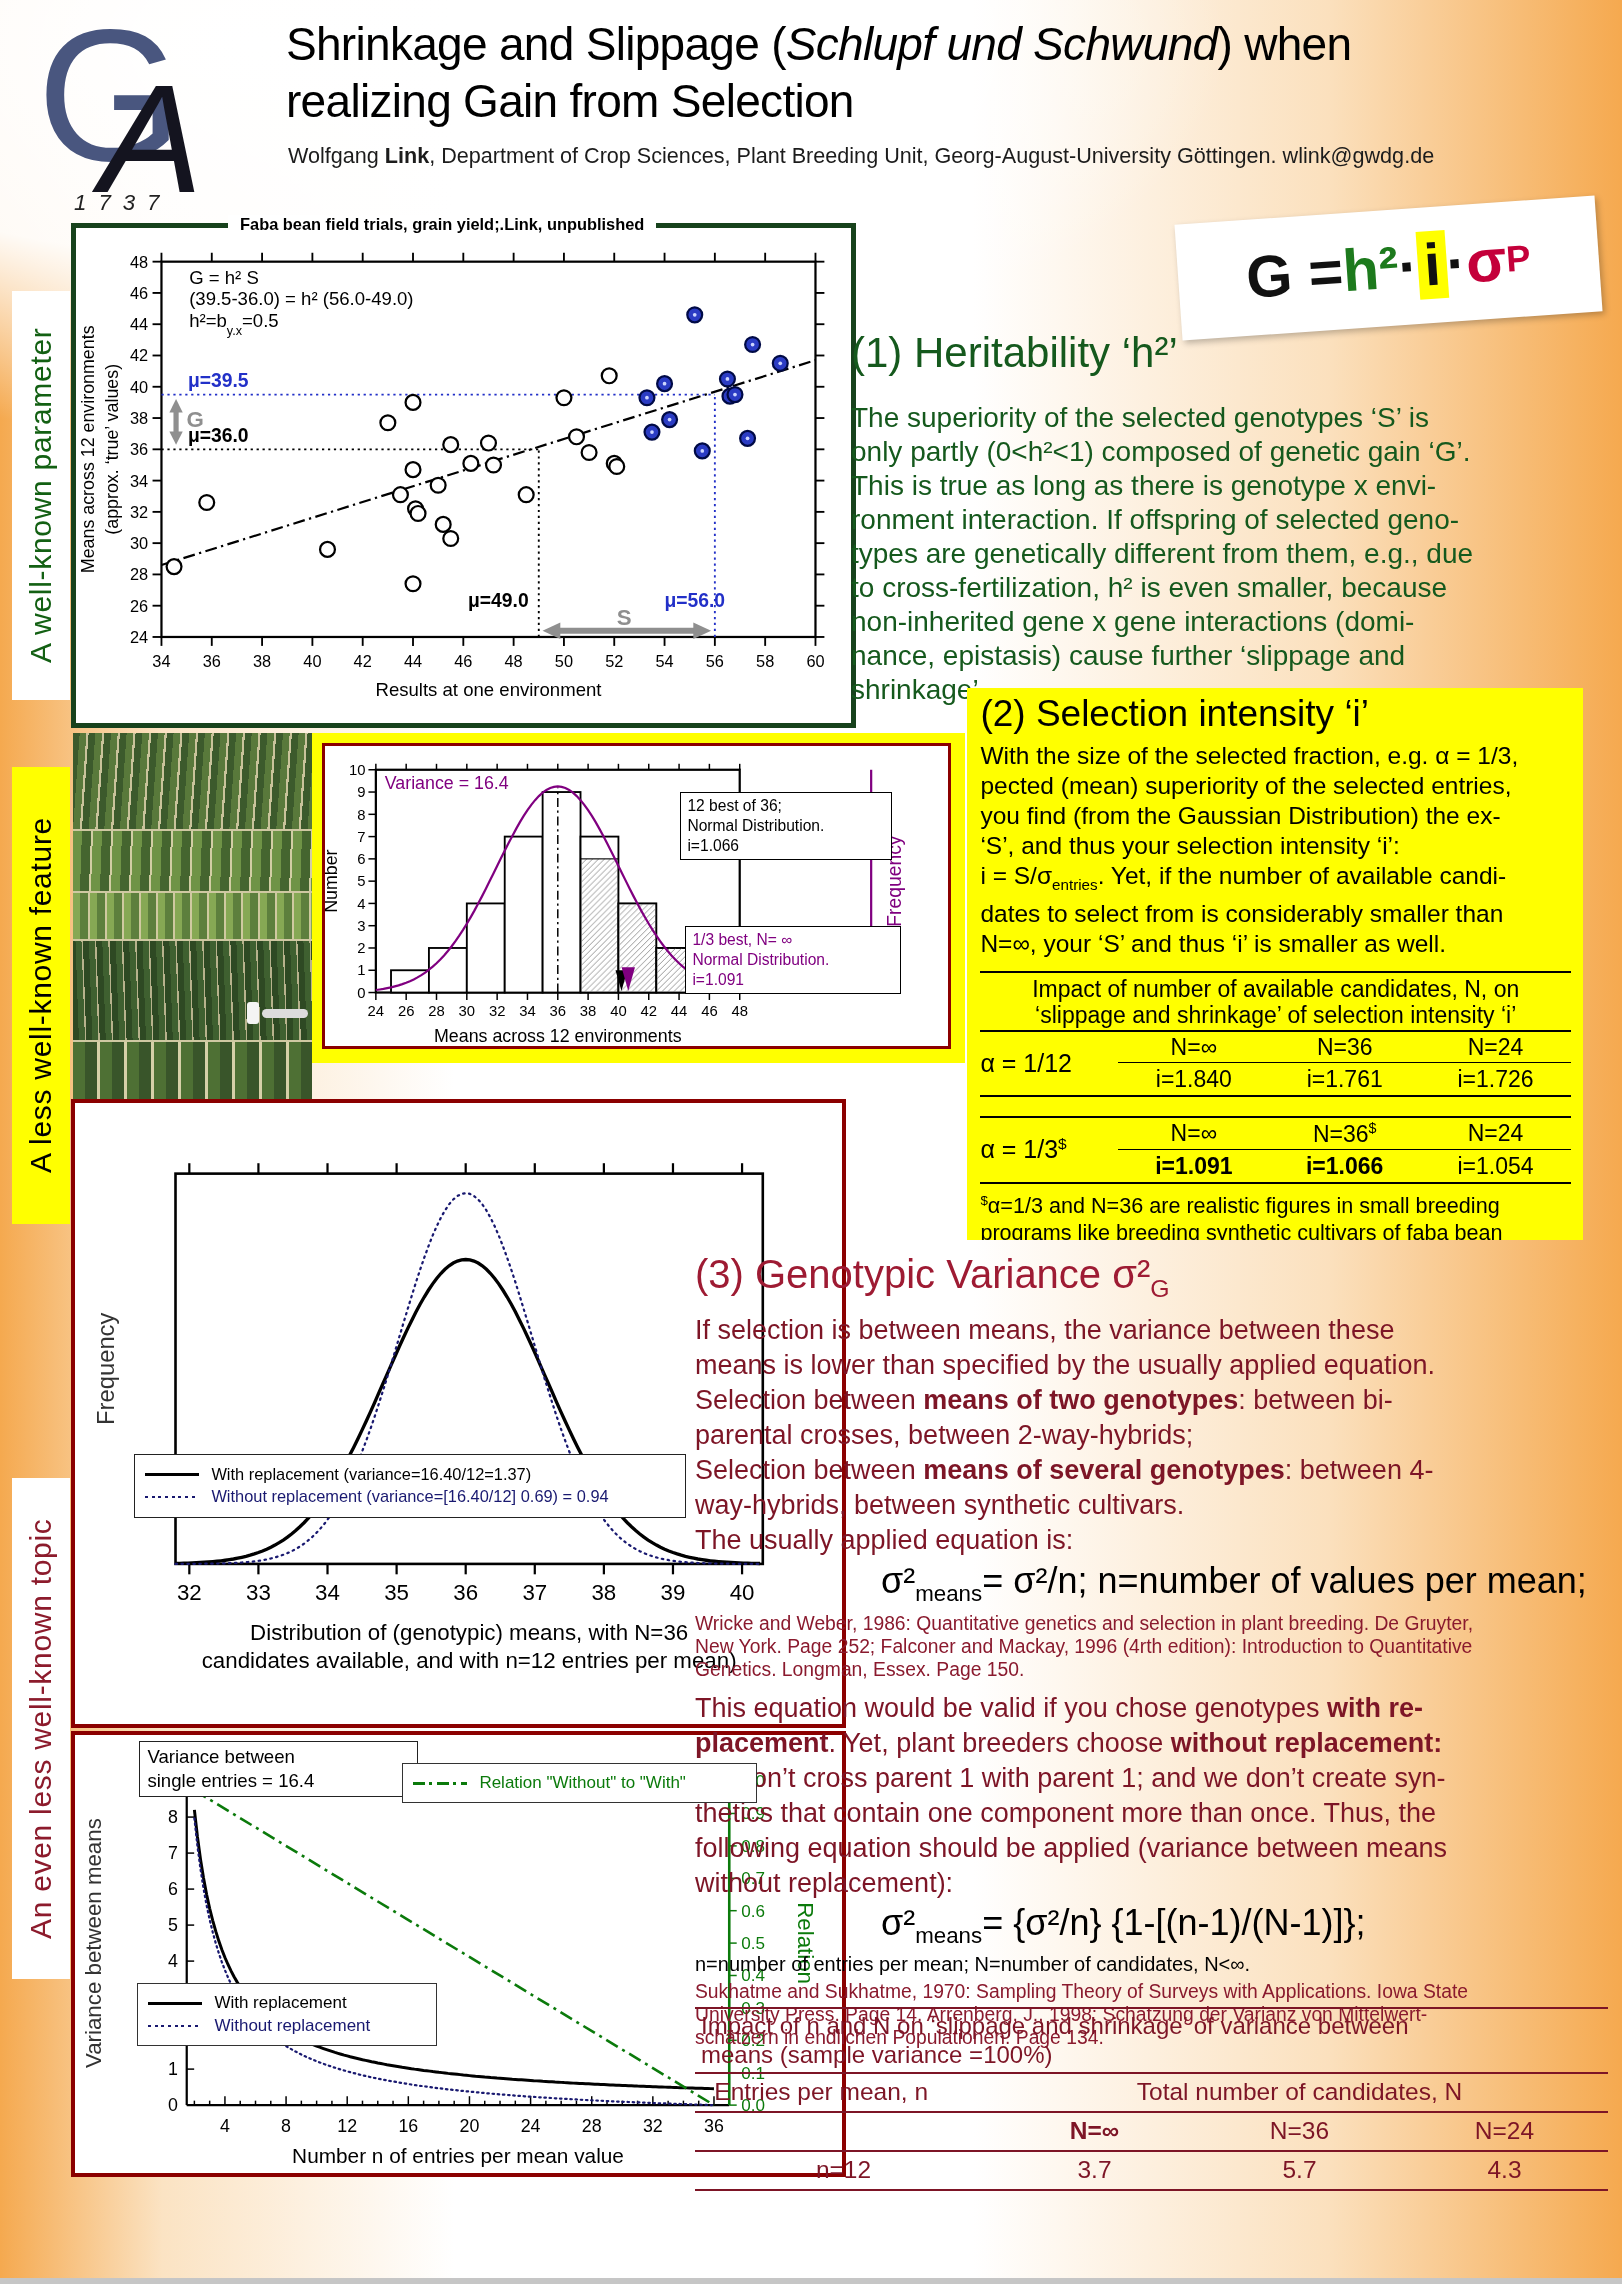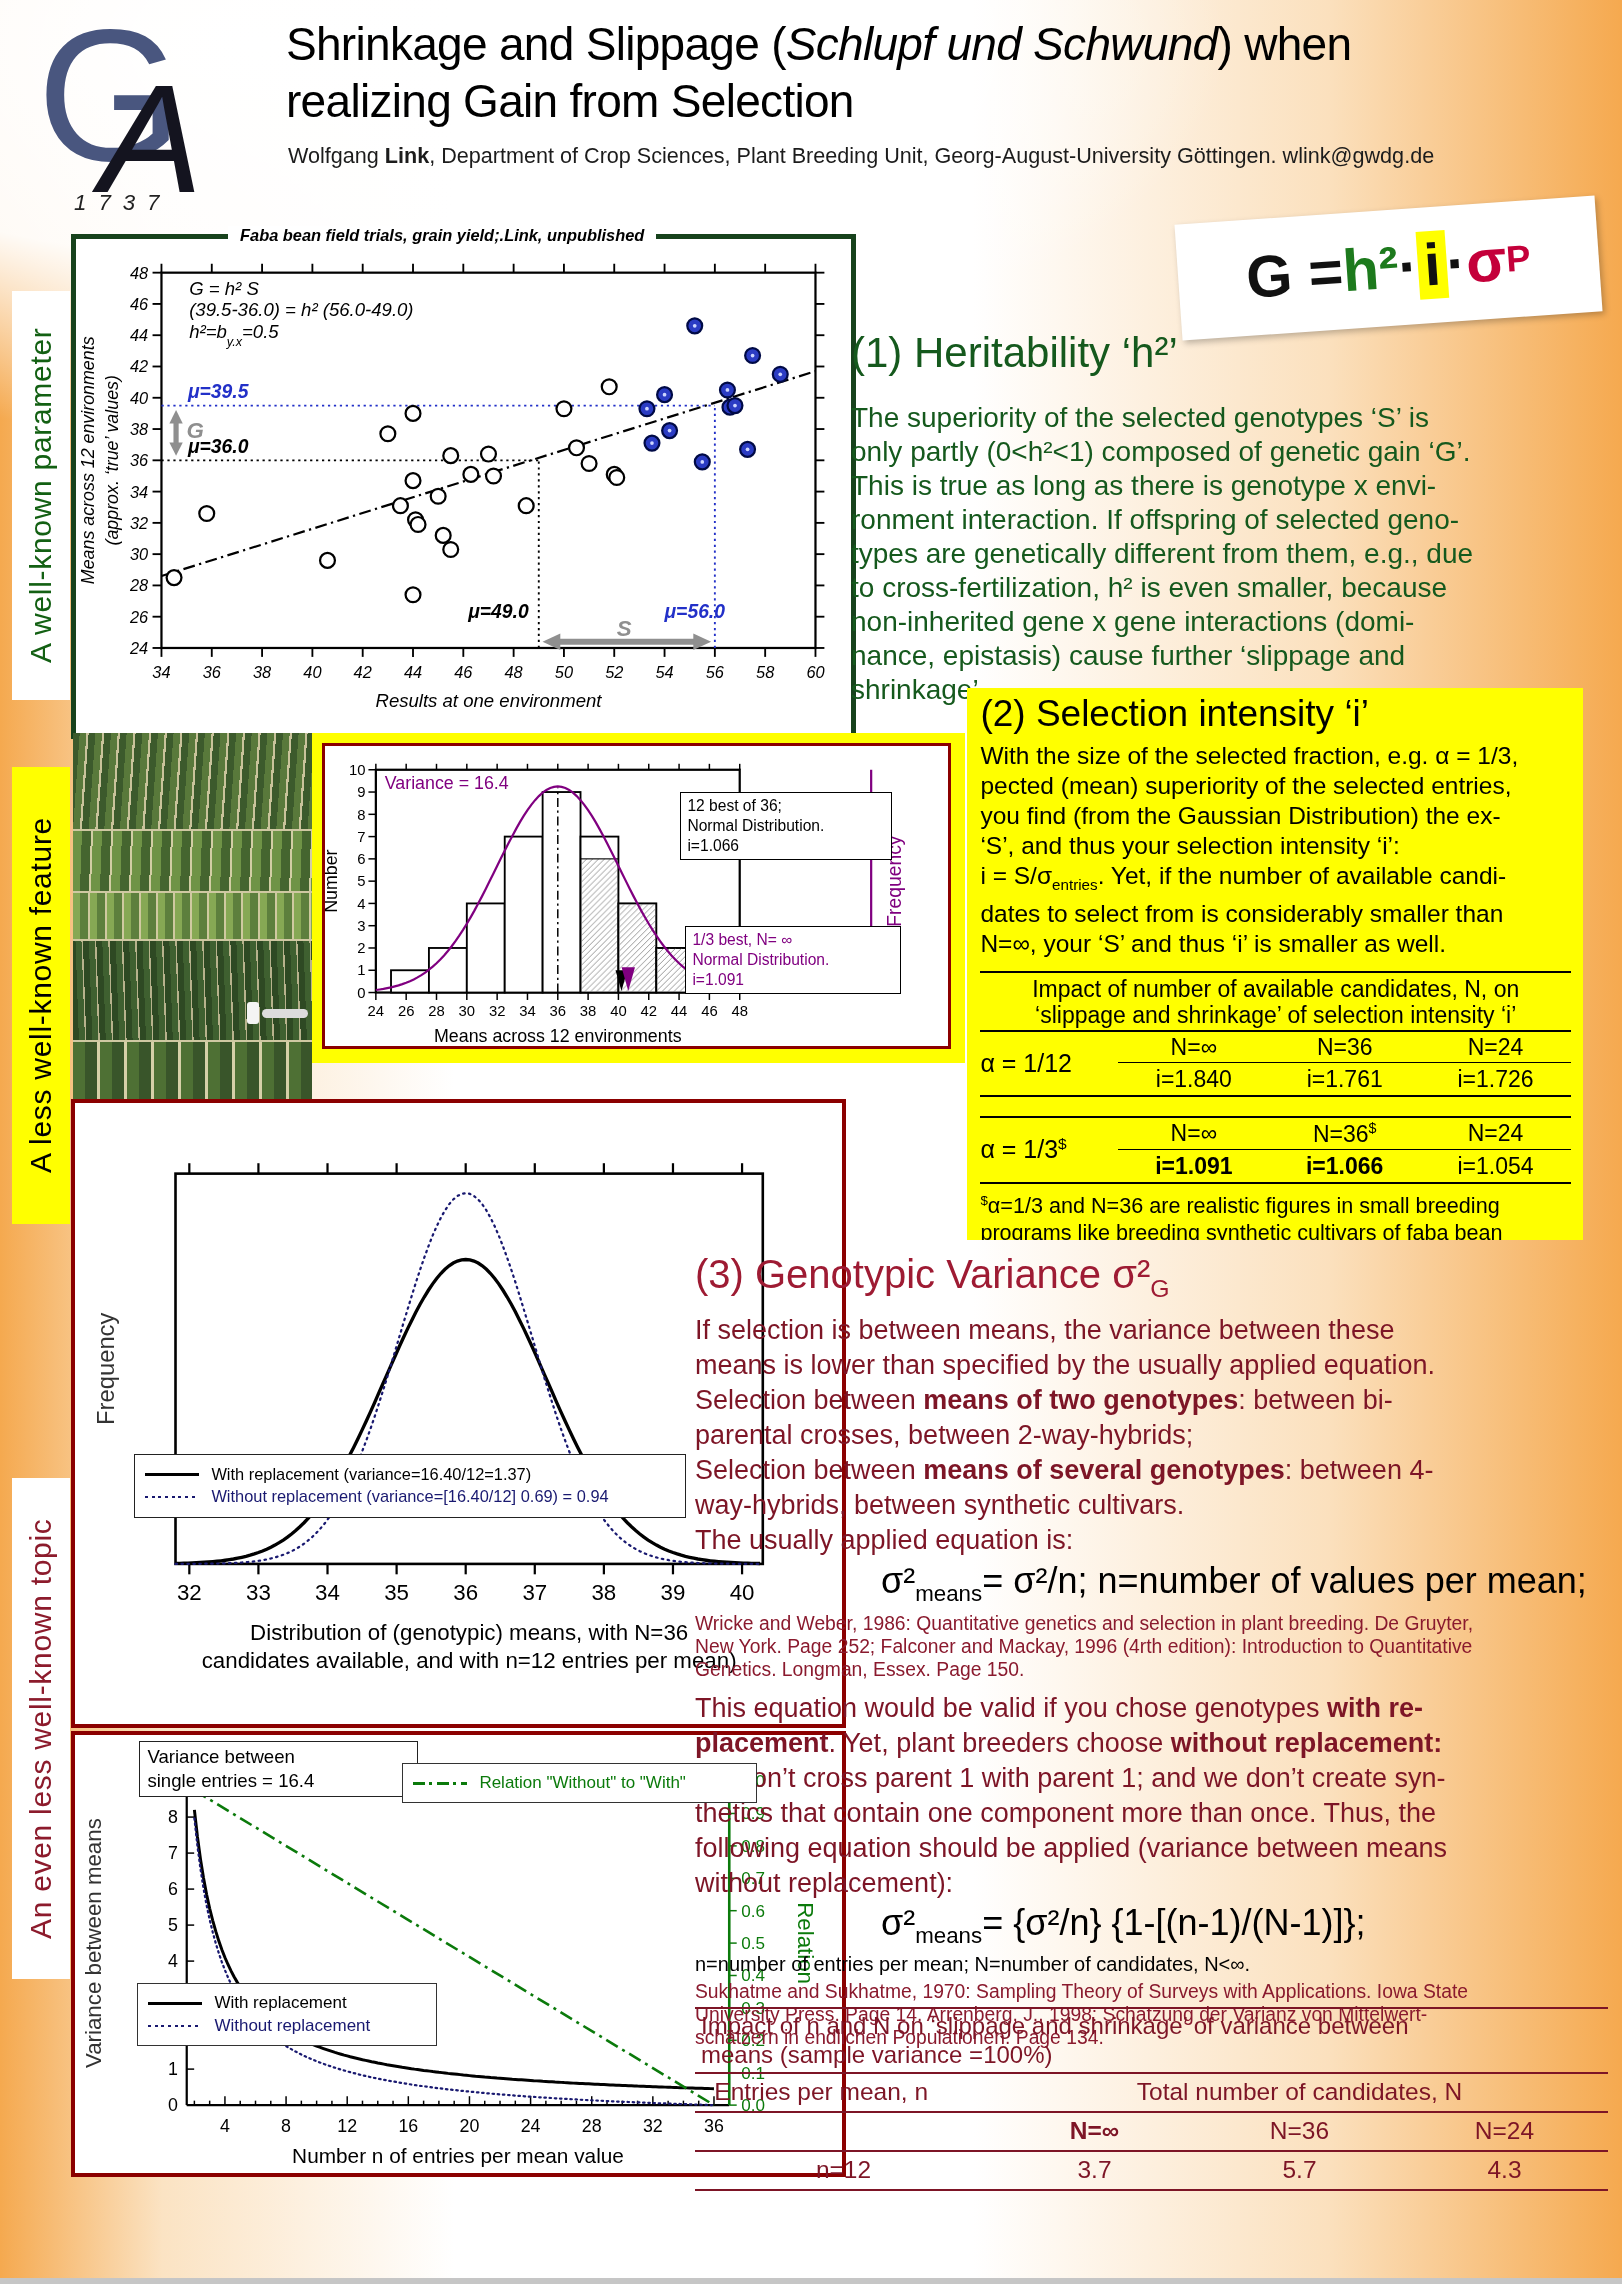--- a/index.html
+++ b/index.html
@@ -22,21 +22,21 @@
     font-size:59px;font-weight:bold;}
 
   
   .side-label{width:58px;display:flex;align-items:center;justify-content:center;
     writing-mode:vertical-rl;transform:rotate(180deg);font-size:30px;letter-spacing:0.7px;text-align:center;}
   #side1{left:12px;top:291px;height:409px;background:#fff;color:#136013;}
   #side2{left:12px;top:767px;height:457px;background:#ffff00;color:#000;}
   #side3{left:12px;top:1478px;height:501px;background:#fff;color:#8c1b2c;}
 
   
-  #boxA{left:71px;top:234px;width:775px;height:495px;background:#fff;border:5.2px solid #17421c;font-style:italic;}
+  #boxA{left:71px;top:223px;width:775px;height:495px;background:#fff;border:5.2px solid #17421c;}
   #boxA-tab{left:152px;top:-13.4px;background:#fff;padding:0 12px;font-size:16.4px;font-weight:bold;color:#000;white-space:nowrap;}
 
   
   #photo{left:73px;top:733px;width:239px;height:480px;background:#4a6b35;overflow:hidden;}
   .band{position:absolute;left:0;width:100%;border-top:2.2px solid #cfc8a2;}
   #van{position:absolute;left:73%;top:56%;width:12px;height:22px;background:#f4f4f4;border-radius:3px;}
   #greenhouse{position:absolute;left:79%;top:57.5%;width:46px;height:9px;background:#dcdcdc;border-radius:4.5px;}
 
   
   #boxB{left:312px;top:733px;width:653px;height:330px;background:#ffff00;}

